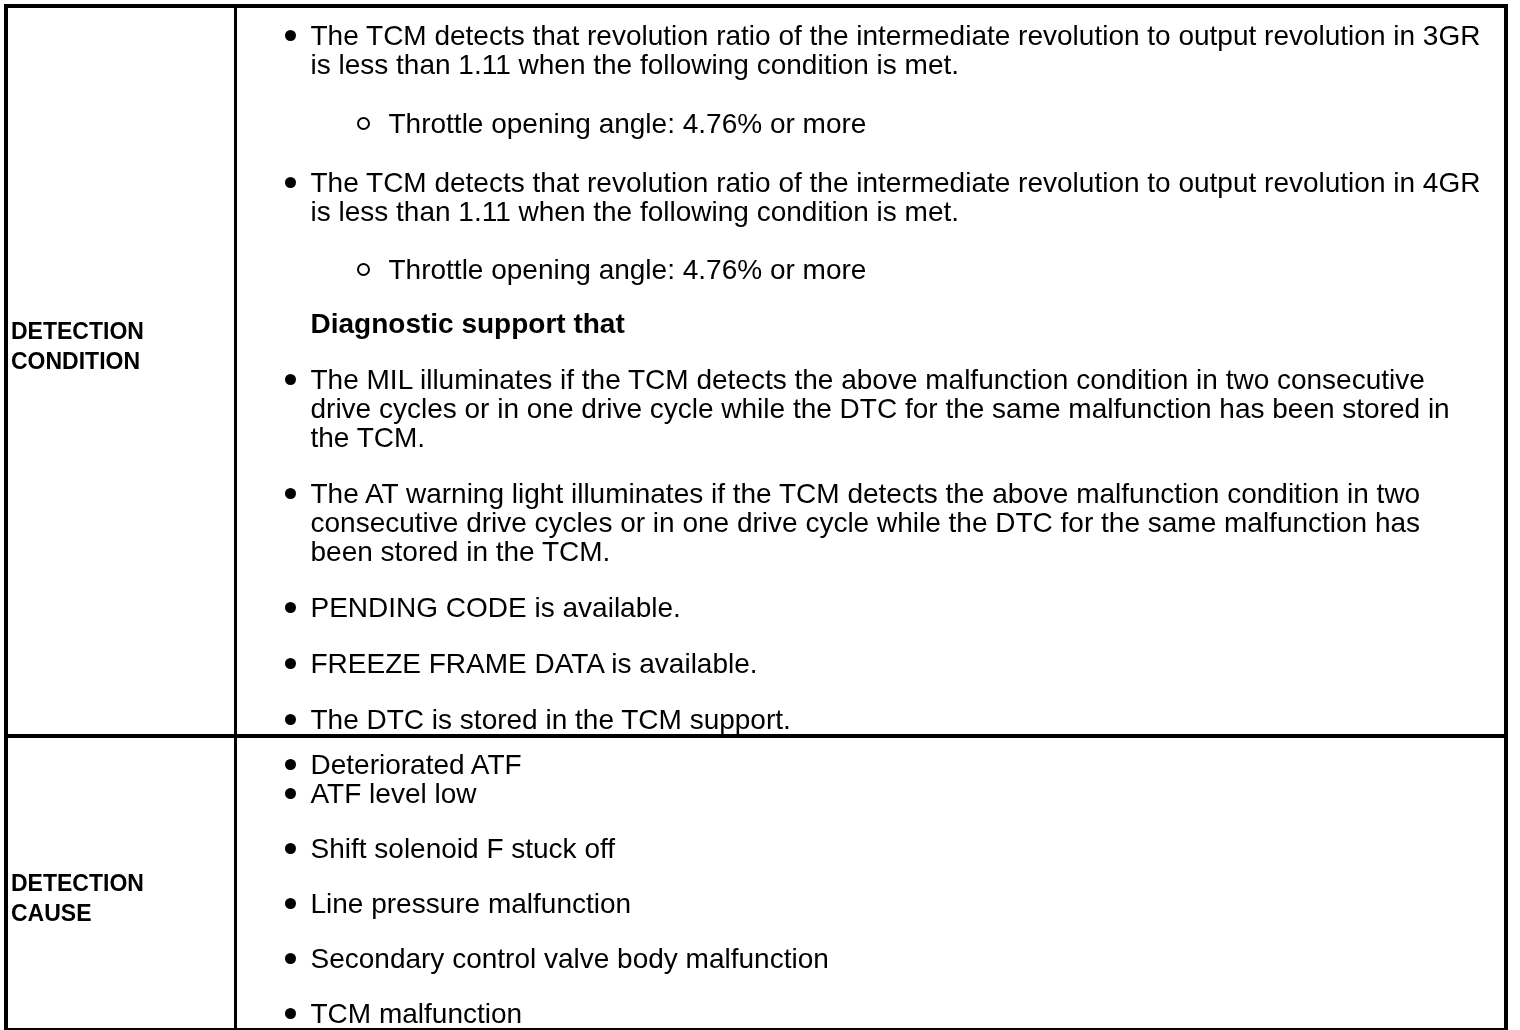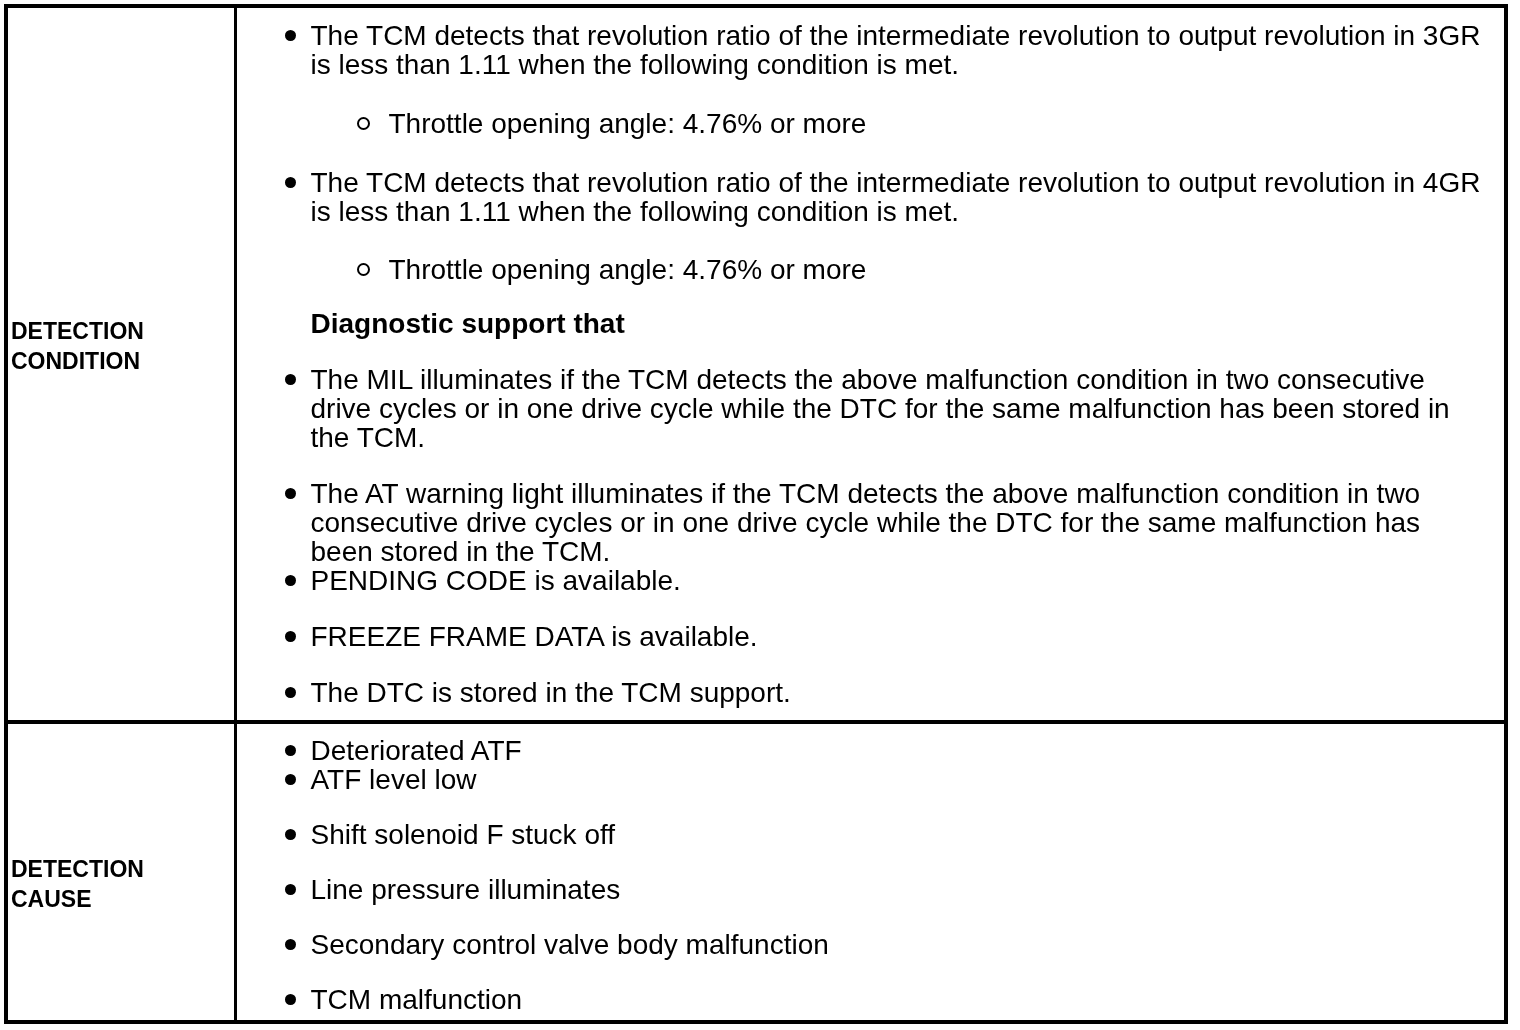--- a/index.html
+++ b/index.html
@@ -193,21 +193,21 @@
             <li class="bitem" style="margin-top:27px;">
               <span class="marker"><span class="disc"></span></span>
               <span class="txt w-mid">The MIL illuminates if the TCM detects the above malfunction condition in two consecutive drive cycles or in one drive cycle while the DTC for the same malfunction has been stored in the TCM.</span>
             </li>
 
             <li class="bitem" style="margin-top:27px;">
               <span class="marker"><span class="disc"></span></span>
               <span class="txt w-mid">The AT warning light illuminates if the TCM detects the above malfunction condition in two consecutive drive cycles or in one drive cycle while the DTC for the same malfunction has been stored in the TCM.</span>
             </li>
 
-            <li class="bitem" style="">
+            <li class="bitem" style="margin-top:27px;">
               <span class="marker"><span class="disc"></span></span>
               <span class="txt">PENDING CODE is available.</span>
             </li>
 
             <li class="bitem" style="margin-top:27px;">
               <span class="marker"><span class="disc"></span></span>
               <span class="txt">FREEZE FRAME DATA is available.</span>
             </li>
 
             <li class="bitem" style="margin-top:27px;">
@@ -237,21 +237,21 @@
               <span class="txt">ATF level low</span>
             </li>
 
             <li class="bitem" style="margin-top:26px;">
               <span class="marker"><span class="disc"></span></span>
               <span class="txt">Shift solenoid F stuck off</span>
             </li>
 
             <li class="bitem" style="margin-top:26px;">
               <span class="marker"><span class="disc"></span></span>
-              <span class="txt">Line pressure illuminates</span>
+              <span class="txt">Line pressure malfunction</span>
             </li>
 
             <li class="bitem" style="margin-top:26px;">
               <span class="marker"><span class="disc"></span></span>
               <span class="txt">Secondary control valve body malfunction</span>
             </li>
 
             <li class="bitem" style="margin-top:26px;">
               <span class="marker"><span class="disc"></span></span>
               <span class="txt">TCM malfunction</span>

